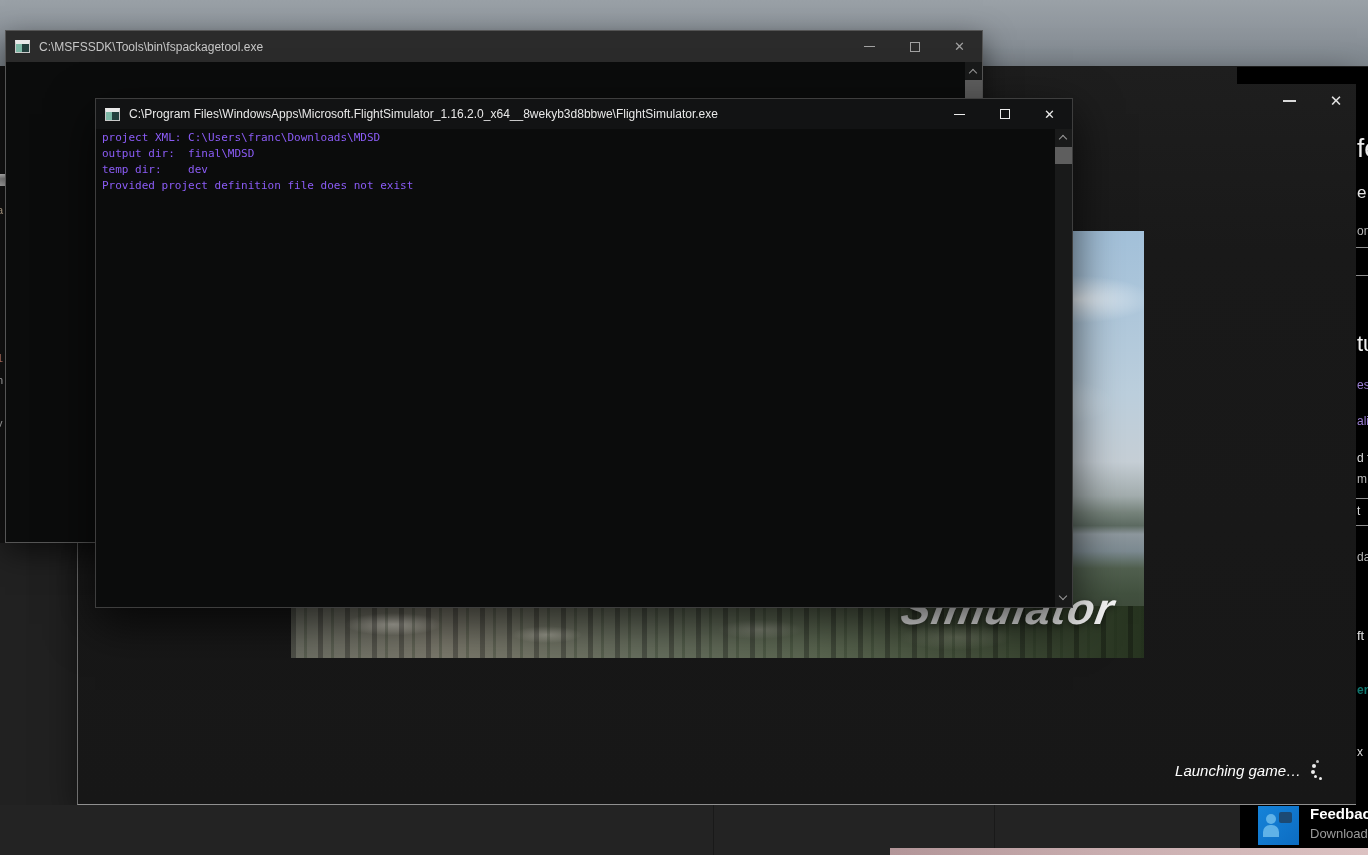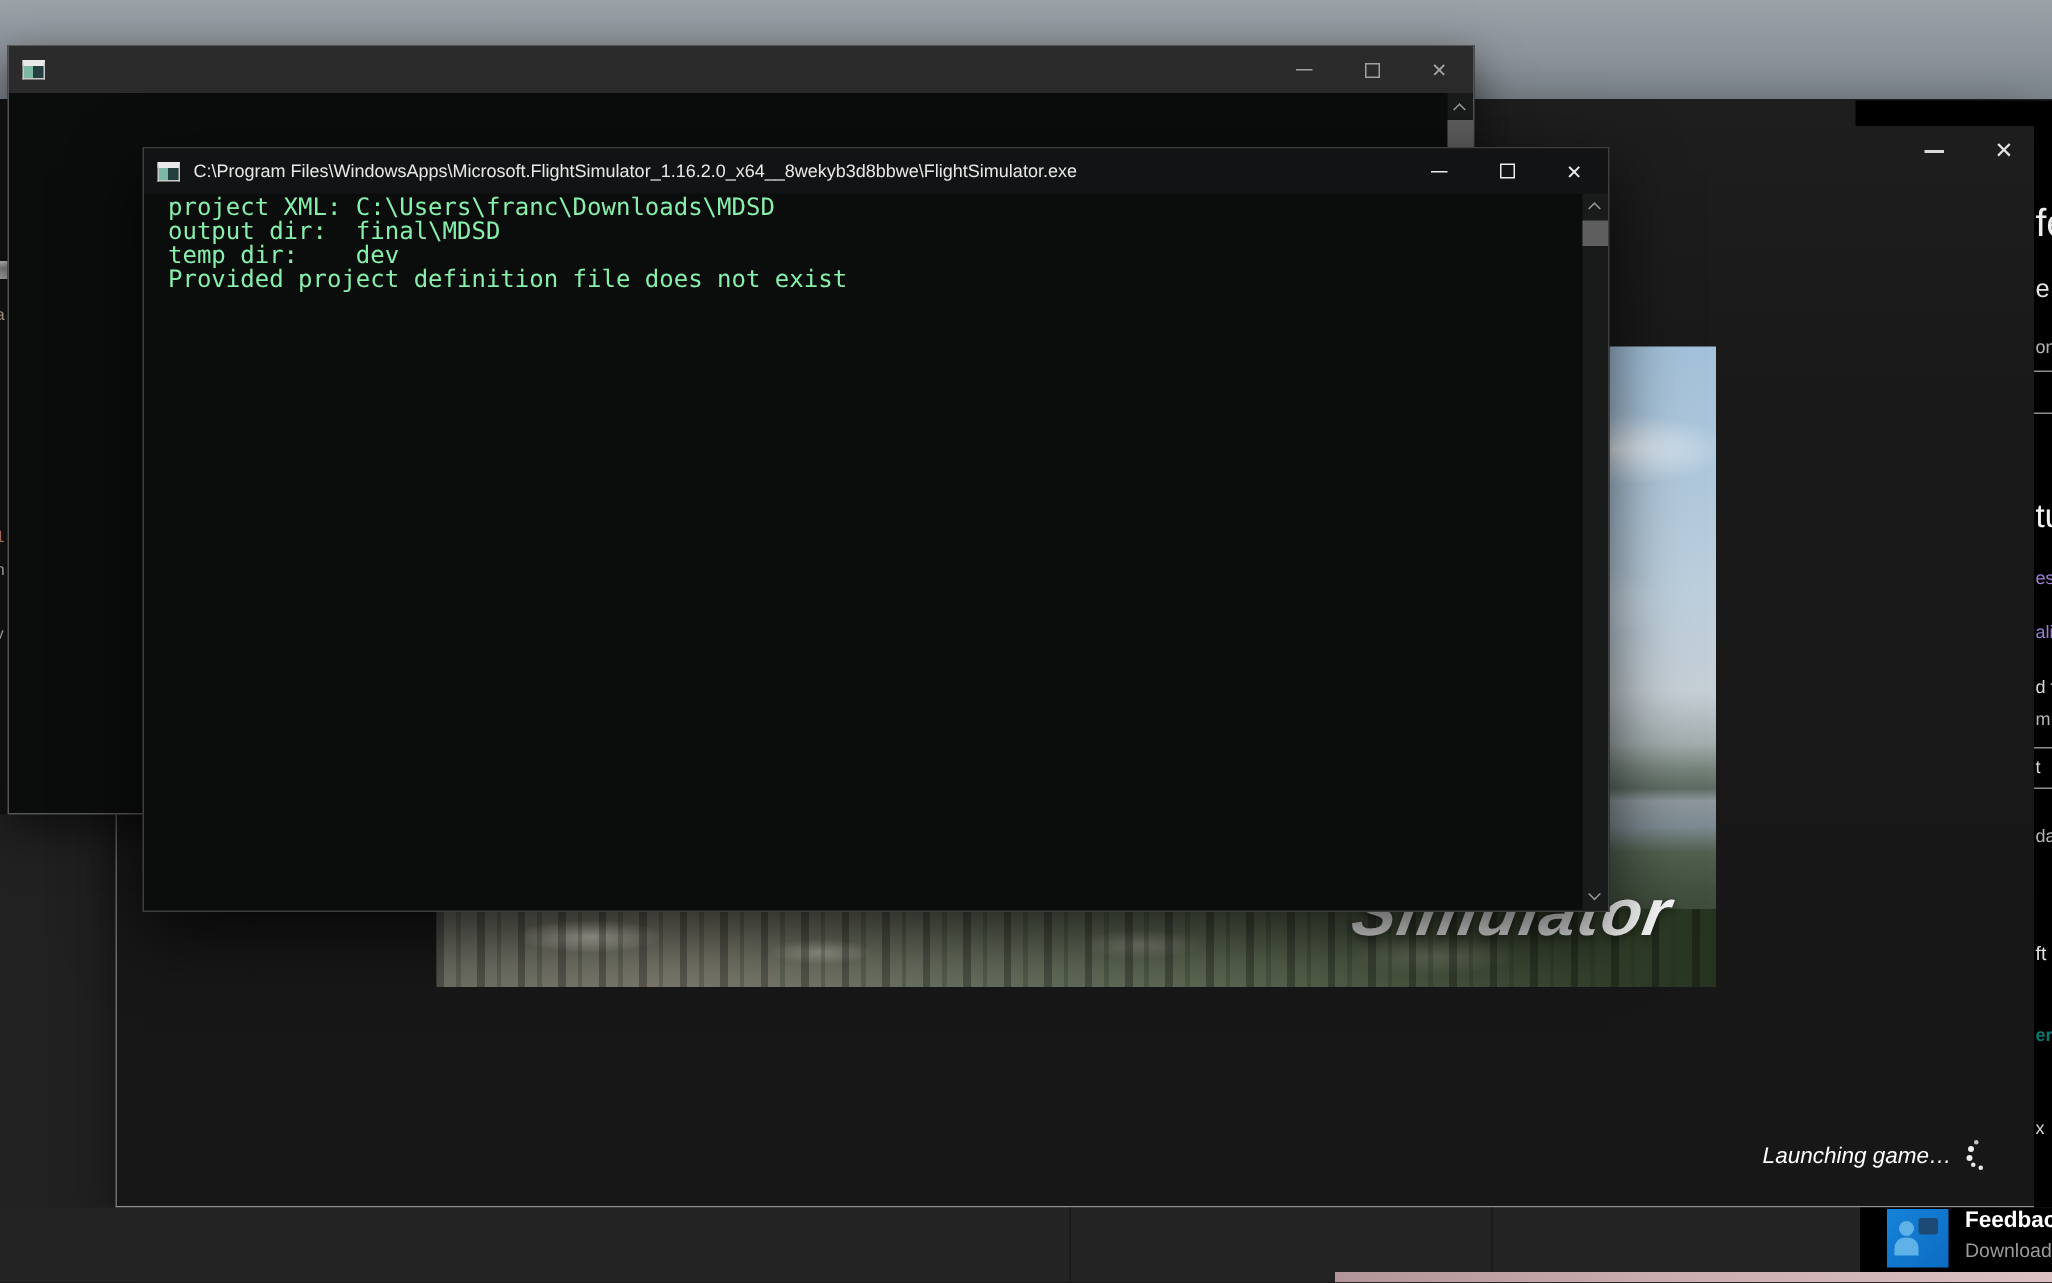--- a/index.html
+++ b/index.html
@@ -96,22 +96,22 @@
   .back-console .title-text{color:#c6c6c6;}
   .front-console .title-text{color:#e8e8e8;}
   .win-controls{display:flex;flex:0 0 auto;margin-left:auto;}
   .win-btn{width:45px;display:flex;align-items:center;justify-content:center;cursor:pointer;}
   .back-console .win-btn{height:31px;color:#a2a2a2;}
   .front-console .win-btn{height:30px;color:#ececec;}
   .glyph-min{display:inline-block;width:11px;height:1px;background:currentColor;}
   .glyph-max{display:inline-block;width:10px;height:10px;border:1px solid currentColor;}
   .glyph-close{font-size:13px;line-height:13px;}
 
-  .console-body{position:absolute;left:16px;font-family:"DejaVu Sans Mono","Liberation Mono",monospace;
-    font-size:16px;line-height:16px;color:#86efac;}
+  .console-body{position:absolute;left:6px;font-family:"DejaVu Sans Mono","Liberation Mono",monospace;
+    font-size:11px;line-height:16px;color:#8b5cf6;}
   .front-console .console-body{top:31px;}
   .console-line{white-space:pre;}
 
   .scrollbar{position:absolute;width:17px;background:#191a1a;}
   .back-console .scrollbar{right:0;top:31px;height:480px;}
   .front-console .scrollbar{right:0;top:30px;height:478px;}
   .sb-thumb{position:absolute;left:0;width:17px;background:#5e5e5e;}
   .arrow{position:absolute;left:5px;width:7px;height:7px;}
   .arrow::after{content:"";position:absolute;left:0;top:0;width:5px;height:5px;border-left:1px solid #9a9a9a;border-top:1px solid #9a9a9a;}
   .arrow-up::after{transform:rotate(45deg);}
@@ -147,20 +147,21 @@
           <i></i>
           <i></i>
           <i></i>
         </span>
     </div>
   </div>
 
   <div class="console back-console">
     <div class="titlebar">
       <span class="con-icon"></span>
+      <span class="title-text">C:\MSFSSDK\Tools\bin\fspackagetool.exe</span>
       <span class="win-controls">
         <span class="win-btn">
             <span class="glyph-min"></span>
           </span>
         <span class="win-btn">
             <span class="glyph-max"></span>
           </span>
         <span class="win-btn">
             <span class="glyph-close">✕</span>
           </span>

